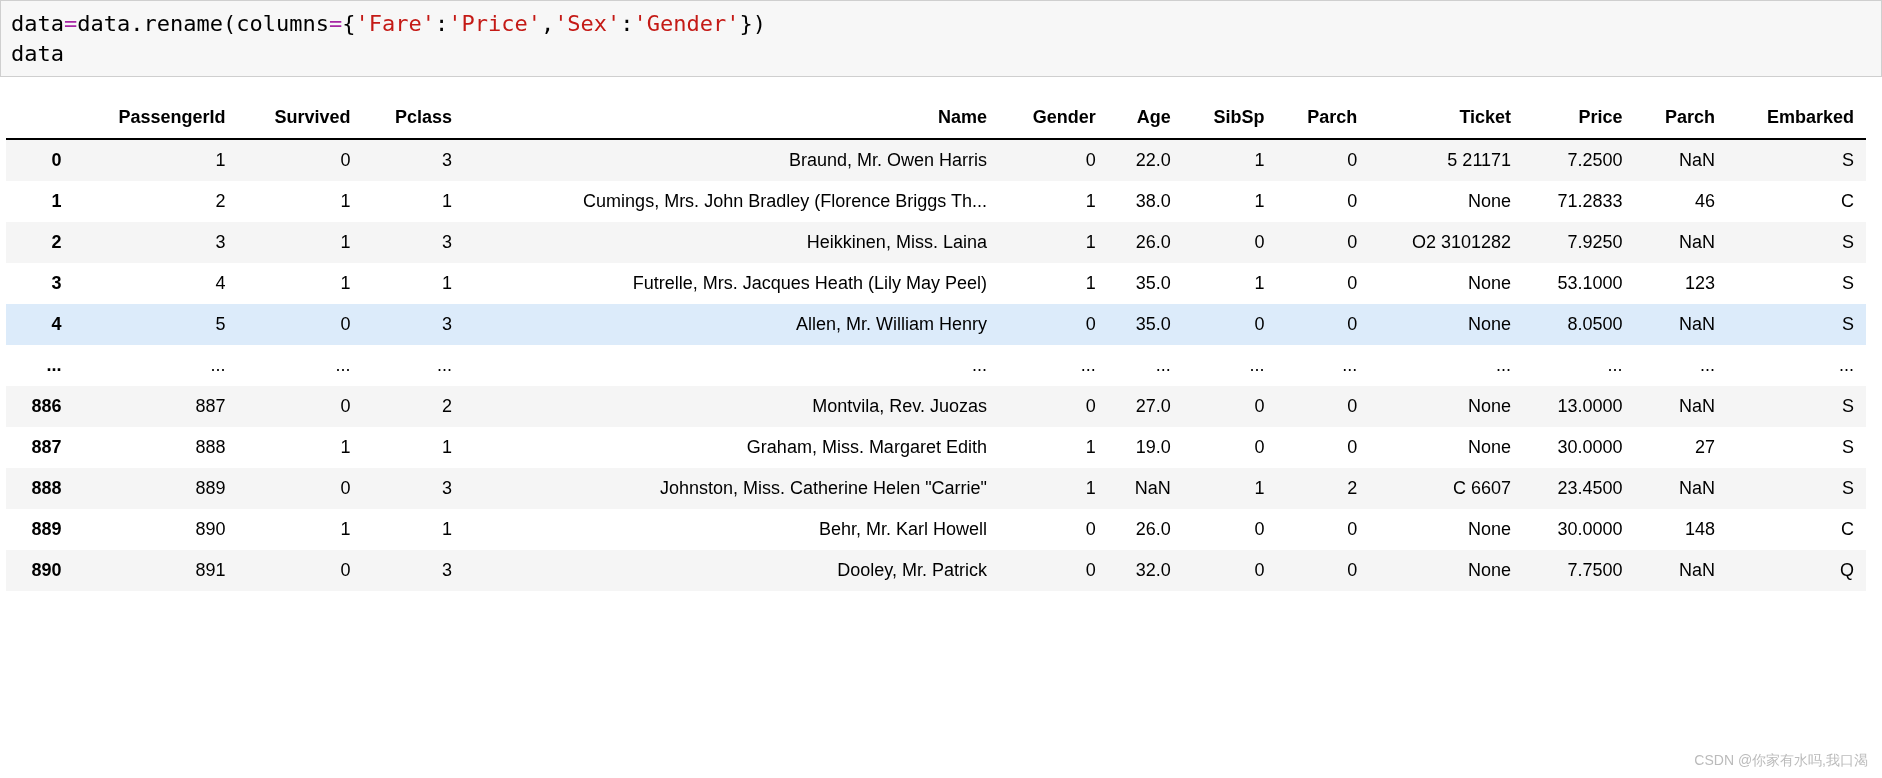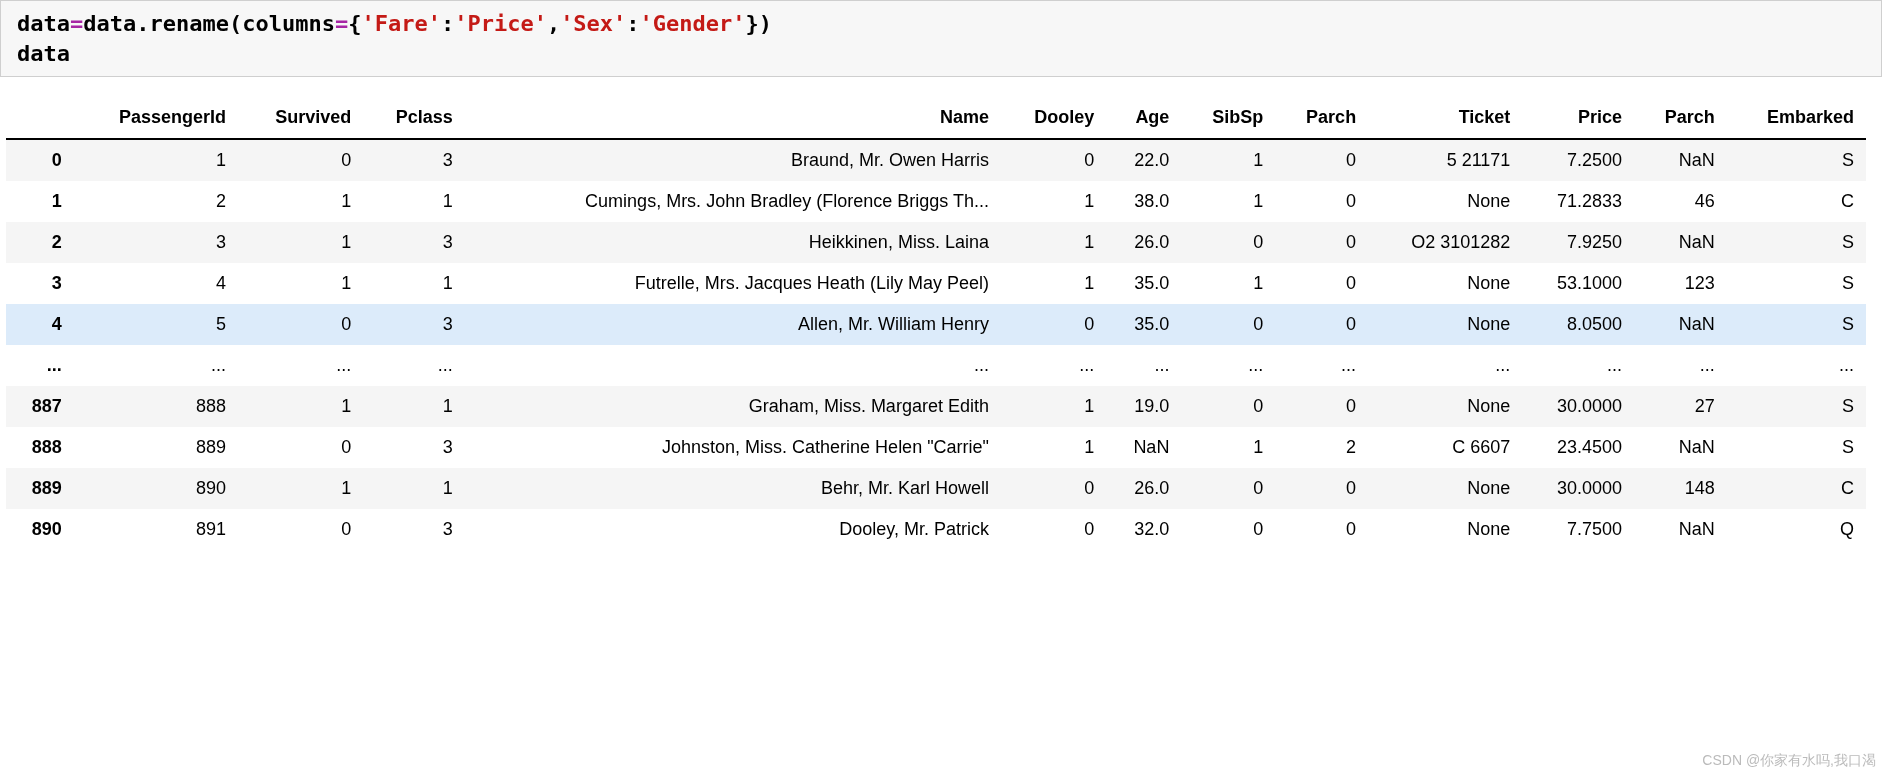--- a/index.html
+++ b/index.html
@@ -6,26 +6,25 @@
   body {
     font-family: -apple-system, BlinkMacSystemFont, "Segoe UI", Helvetica, Arial, sans-serif;
     font-size: 18px;
     color: #000;
     background: #fff;
     width: 1882px;
   }
   .code-cell {
     background: #f7f7f7;
     border: 1px solid #cfcfcf;
-    padding: 8px 16px;
+    padding: 8px 10px;
     font-family: "Menlo", "Monaco", "Consolas", monospace;
     font-size: 22px;
     line-height: 1.35;
     white-space: pre;
-    font-weight: bold;
   }
   .tok-var   { color: #000; }
   .tok-op    { color: #a626a4; }
   .tok-punc  { color: #000; }
   .tok-attr  { color: #000; }
   .tok-str   { color: #c41a16; }
   .tok-brace { color: #000; }
 
   .output {
     padding: 20px 16px 10px 6px;
@@ -50,21 +49,21 @@
     text-align: right;
   }
   table.df tbody tr:nth-child(odd) { background: #f5f5f5; }
   table.df tbody tr:nth-child(even) { background: #ffffff; }
   table.df tbody tr.highlight { background: #dcebfa !important; }
   table.df td.name-col { text-align: right; max-width: 560px; overflow: hidden; text-overflow: ellipsis; }
   table.df th.corner { border-bottom: 2px solid #000; }
 
   .watermark {
     position: fixed;
-    right: 6px;
+    right: 14px;
     bottom: 8px;
     font-size: 14px;
     color: #bbb;
     font-family: sans-serif;
     pointer-events: none;
   }
 </style>
 </head>
 <body>
 
@@ -73,21 +72,21 @@
 
 <div class="output">
   <table class="df">
     <thead>
       <tr>
         <th class="corner"></th>
       <th>PassengerId</th>
           <th>Survived</th>
           <th>Pclass</th>
           <th>Name</th>
-          <th>Dooley</th>
+          <th>Gender</th>
           <th>Age</th>
           <th>SibSp</th>
           <th>Parch</th>
           <th>Ticket</th>
           <th>Price</th>
           <th>Parch</th>
           <th>Embarked</th>
         </tr>
     </thead>
     <tbody>
@@ -175,20 +174,35 @@
           <td>...</td>
           <td>...</td>
           <td>...</td>
           <td>...</td>
           <td>...</td>
           <td>...</td>
           <td>...</td>
           <td>...</td>
         </tr>
         <tr>
+          <th>886</th>
+          <td>887</td>
+          <td>0</td>
+          <td>2</td>
+          <td class="name-col">Montvila, Rev. Juozas</td>
+          <td>0</td>
+          <td>27.0</td>
+          <td>0</td>
+          <td>0</td>
+          <td>None</td>
+          <td>13.0000</td>
+          <td>NaN</td>
+          <td>S</td>
+        </tr>
+        <tr>
           <th>887</th>
           <td>888</td>
           <td>1</td>
           <td>1</td>
           <td class="name-col">Graham, Miss. Margaret Edith</td>
           <td>1</td>
           <td>19.0</td>
           <td>0</td>
           <td>0</td>
           <td>None</td>

